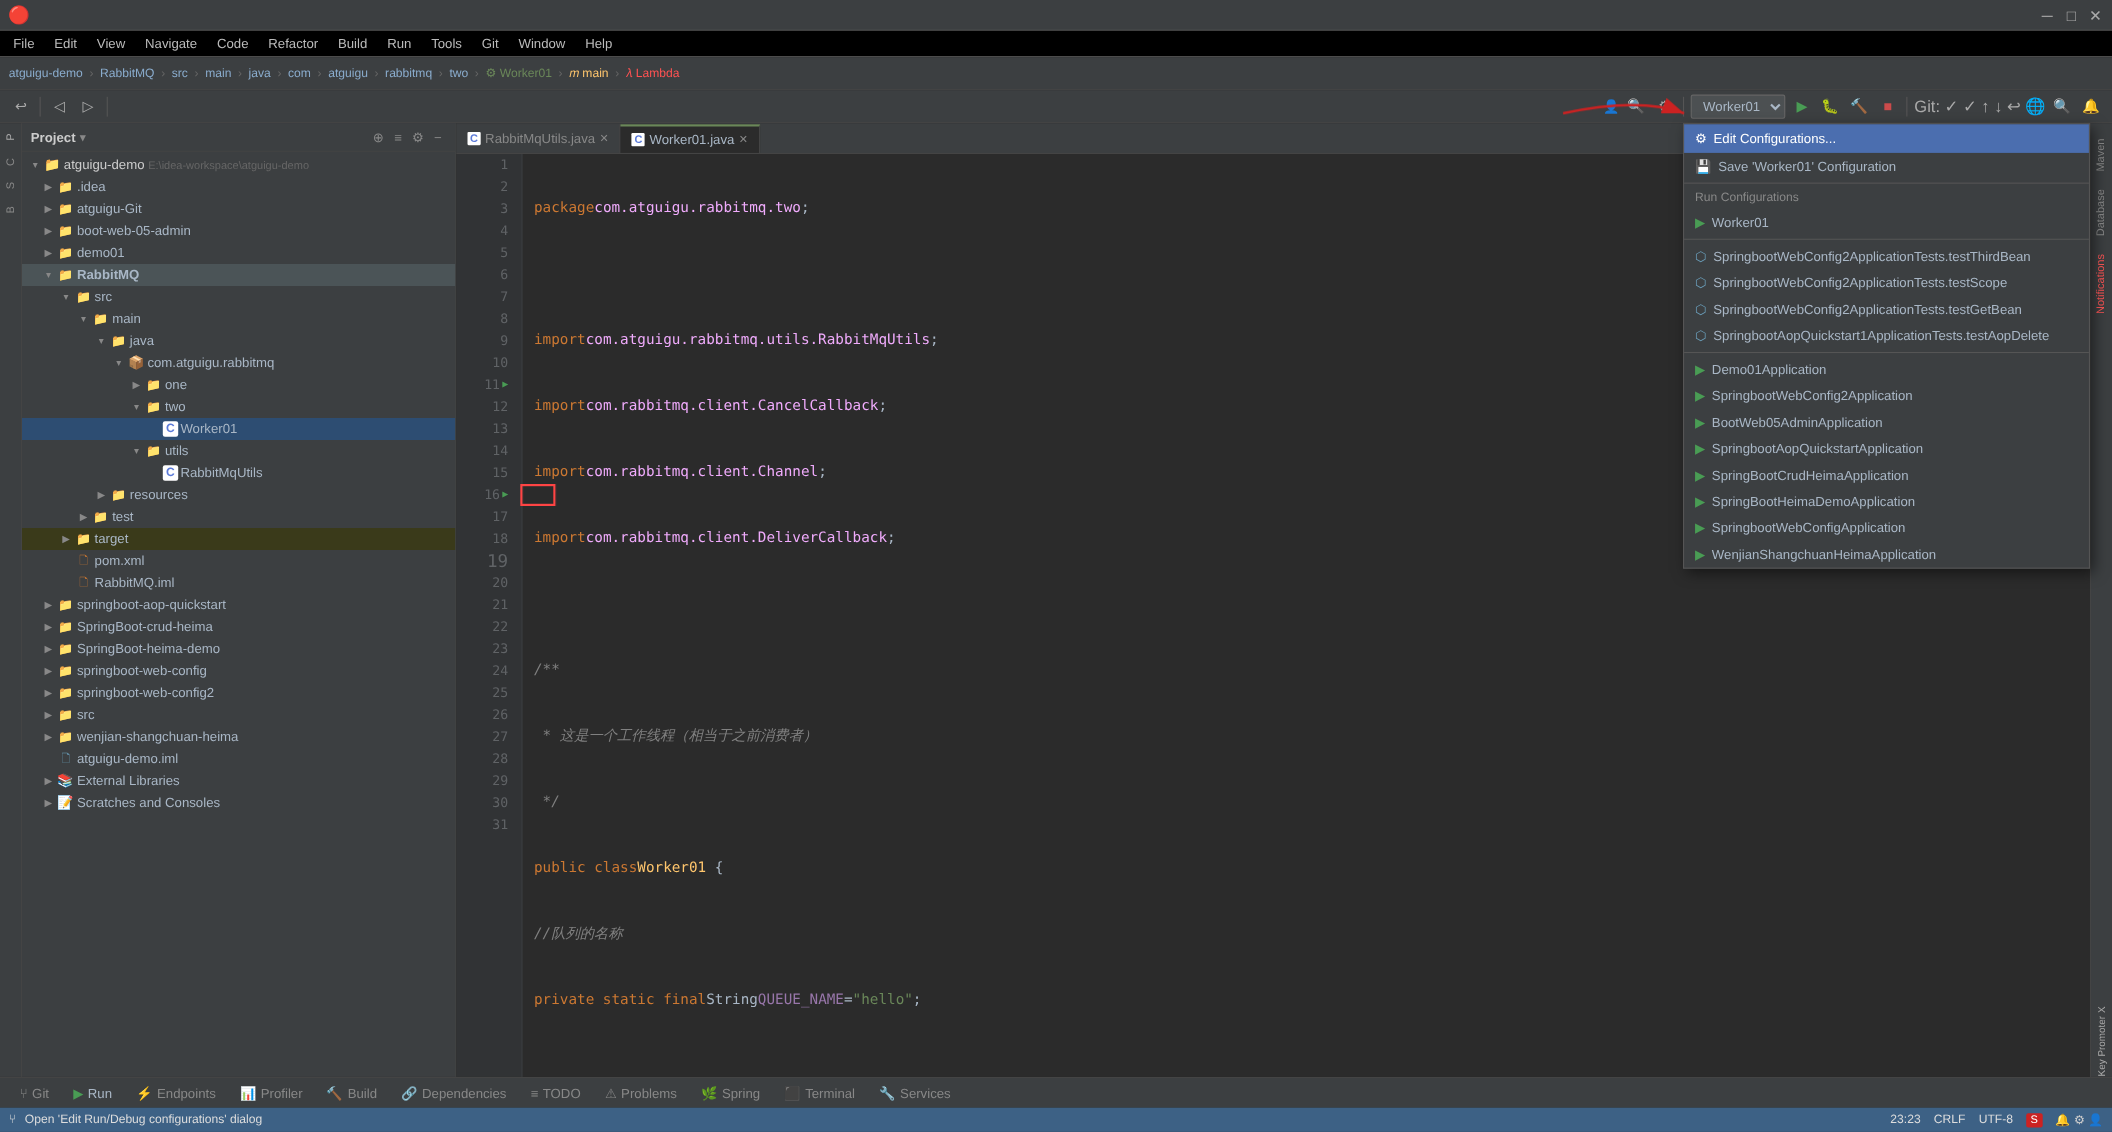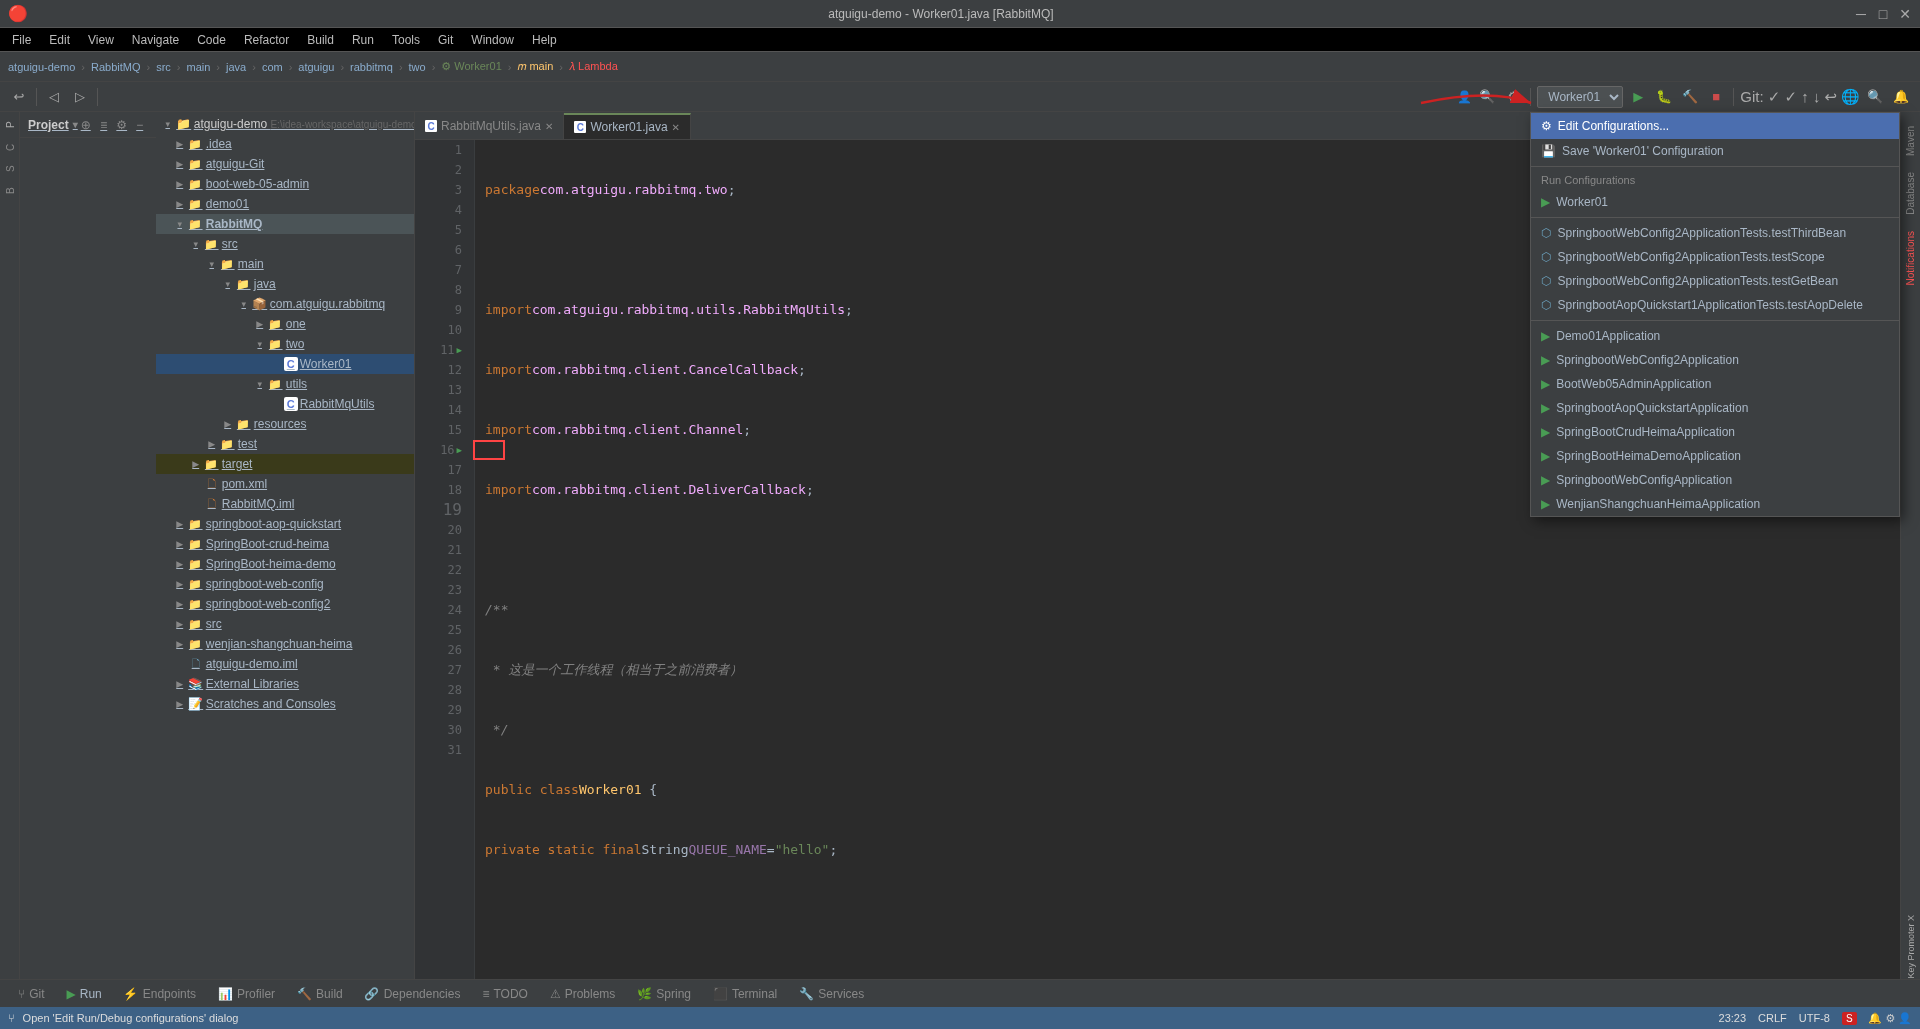--- a/index.html
+++ b/index.html
@@ -93,22 +93,21 @@
       display: flex; align-items: center; justify-content: center;
       cursor: pointer; color: #888; font-size: 10px; writing-mode: vertical-rl;
     }
 
     
     #project-panel {
       width: 395px;
       background: #3c3f41;
       border-right: 1px solid #444;
       display: flex;
-      flex-direction: row;
-      text-decoration: underline;
+      flex-direction: column;
     }
     #project-header {
       height: 26px;
       display: flex;
       align-items: center;
       justify-content: space-between;
       padding: 0 8px;
       background: #3c3f41;
       border-bottom: 1px solid #444;
     }
@@ -310,23 +309,20 @@
       border-radius: 2px;
       cursor: pointer;
     }
   </style>
 </head>
 <body>
 
 <div id="title-bar">
   <div id="title-bar-left">
     <span style="font-size:16px;">🔴</span>
-  </div>
-  <div id="title-bar-center">
-    <span>atguigu-demo - Worker01.java [RabbitMQ]</span>
   </div>
   <div id="title-bar-right">
     <span class="title-btn">─</span>
     <span class="title-btn">□</span>
     <span class="title-btn">✕</span>
   </div>
 </div>
 
 <div id="menu-bar">
   <div class="menu-item">File</div>
@@ -631,20 +627,21 @@
         <div class="code-line"> </div>
         <div class="code-line"><span class="kw">import</span> <span class="pkg">com.atguigu.rabbitmq.utils.RabbitMqUtils</span>;</div>
         <div class="code-line"><span class="kw">import</span> <span class="pkg">com.rabbitmq.client.CancelCallback</span>;</div>
         <div class="code-line"><span class="kw">import</span> <span class="pkg">com.rabbitmq.client.Channel</span>;</div>
         <div class="code-line"><span class="kw">import</span> <span class="pkg">com.rabbitmq.client.DeliverCallback</span>;</div>
         <div class="code-line"> </div>
         <div class="code-line"><span class="cmt">/**</span></div>
         <div class="code-line"><span class="cmt"> * 这是一个工作线程（相当于之前消费者）</span></div>
         <div class="code-line"><span class="cmt"> */</span></div>
         <div class="code-line"><span class="kw">public class</span> <span class="cls">Worker01</span> {</div>
+        <div class="code-line">    <span class="cmt">//队列的名称</span></div>
         <div class="code-line">    <span class="kw">private static final</span> <span class="type">String</span> <span class="var">QUEUE_NAME</span>=<span class="str">"hello"</span>;</div>
         <div class="code-line"> </div>
         
         
         
         
         
         
         
         

